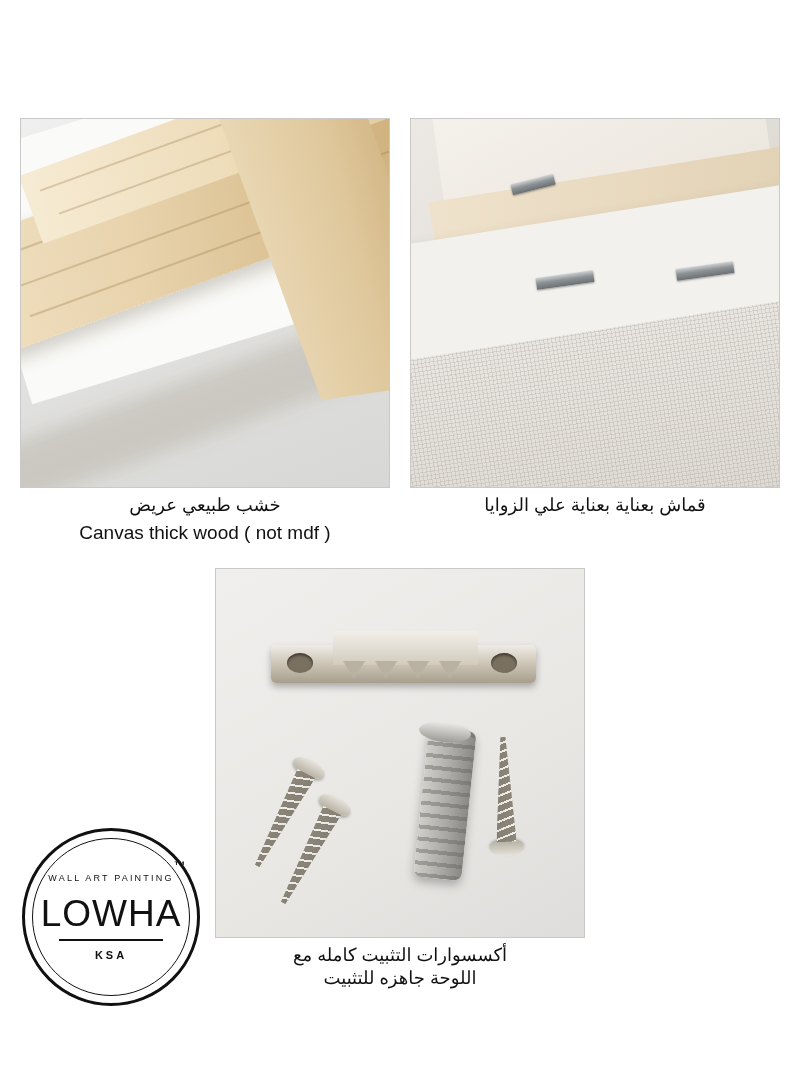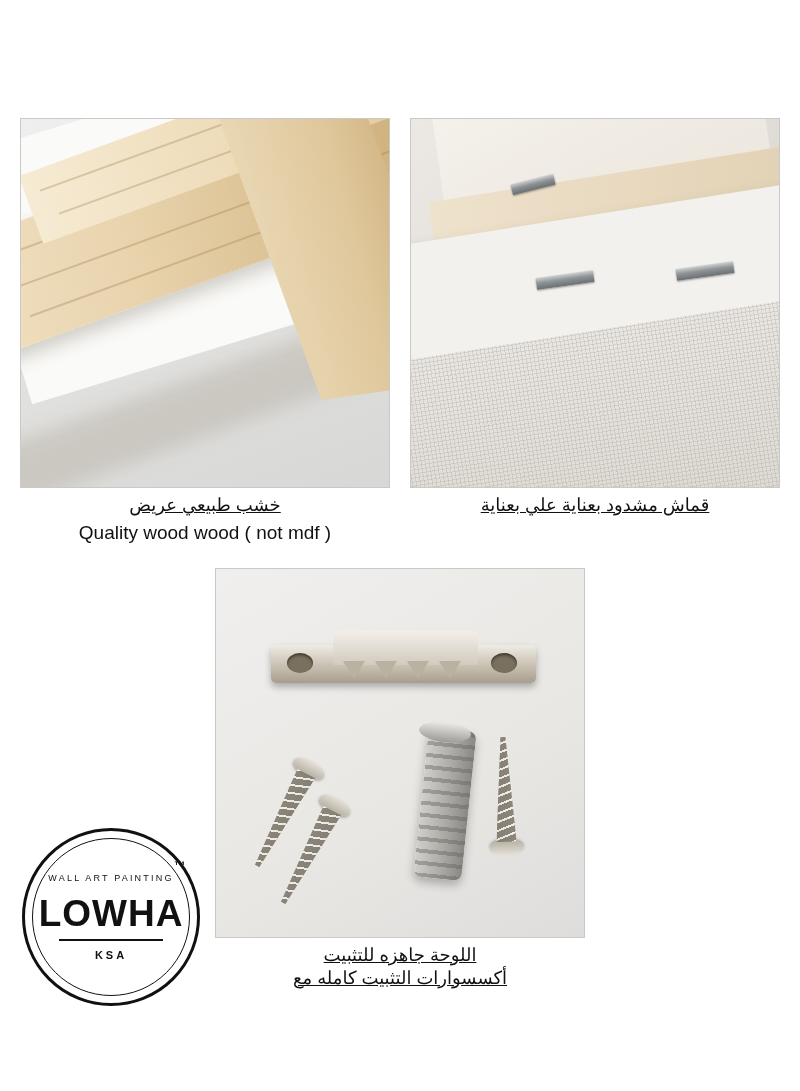--- a/index.html
+++ b/index.html
@@ -51,21 +51,20 @@
     text-align: center;
     margin-top: 6px;
     line-height: 1.25;
   }
   .caption .ar {
     font-size: 18px;
     direction: rtl;
     unicode-bidi: embed;
     display: block;
     color: #111;
-    text-decoration: underline;
   }
   .caption .en {
     font-size: 19px;
     display: block;
     color: #111;
     margin-top: 4px;
   }
 
   
   .bottom-panel {
@@ -320,21 +319,21 @@
     border-radius: 50%;
   }
   .logo .tagline {
     font-size: 9px;
     letter-spacing: 2.2px;
     color: #111;
     margin-bottom: 12px;
   }
   .logo .brand {
     font-size: 37px;
-    font-weight: bold;
+    font-weight: normal;
     letter-spacing: 1px;
     color: #111;
     line-height: 1;
   }
   .logo .rule {
     width: 104px;
     height: 2px;
     background: #111;
     margin: 7px 0 8px;
   }
@@ -372,38 +371,38 @@
           </div>
           <div class="wood-bar inner">
             <div class="wood-grain" style="left:15px; top:20px; width:380px;"></div>
             <div class="wood-grain" style="left:25px; top:48px; width:350px;"></div>
           </div>
           <div class="wood-edge"></div>
         </div>
       </div>
       <div class="caption">
         <span class="ar">خشب طبيعي عريض</span>
-        <span class="en">Quality wood wood ( not mdf )</span>
+        <span class="en">Canvas thick wood ( not mdf )</span>
       </div>
     </div>
 
     <div class="panel">
       <div class="photo-frame">
         <div class="canvas-scene">
           <div class="canvas-back"></div>
           <div class="canvas-wood-strip"></div>
           <div class="canvas-face"></div>
           <div class="canvas-texture"></div>
           <div class="staple" style="left:100px; top:60px; width:44px; height:11px; transform:rotate(-14deg);"></div>
           <div class="staple" style="left:125px; top:155px; width:58px; height:12px; transform:rotate(-8deg);"></div>
           <div class="staple" style="left:265px; top:146px; width:58px; height:12px; transform:rotate(-8deg);"></div>
         </div>
       </div>
       <div class="caption">
-        <span class="ar">قماش مشدود بعناية علي بعناية</span>
+        <span class="ar">قماش بعناية بعناية علي الزوايا</span>
       </div>
     </div>
   </div>
 
   <div class="bottom-panel">
     <div class="photo-frame">
       <div class="hw-scene">
 
         <div class="bracket">
           <div class="plate"></div>
@@ -428,22 +427,22 @@
         <div class="anchor"></div>
         <div class="anchor-top"></div>
 
         <div class="screw" style="left:272px; top:168px; transform:rotate(178deg);">
           <div class="head"></div>
           <div class="shaft"></div>
         </div>
       </div>
     </div>
     <div class="caption">
+      <span class="ar">أكسسوارات التثبيت كامله مع</span>
       <span class="ar">اللوحة جاهزه للتثبيت</span>
-      <span class="ar">أكسسوارات التثبيت كامله مع</span>
     </div>
   </div>
 
   <div class="logo">
     <div class="inner-ring"></div>
     <span class="tm">™</span>
     <span class="tagline">WALL  ART  PAINTING</span>
     <span class="brand">LOWHA</span>
     <div class="rule"></div>
     <span class="ksa">KSA</span>

